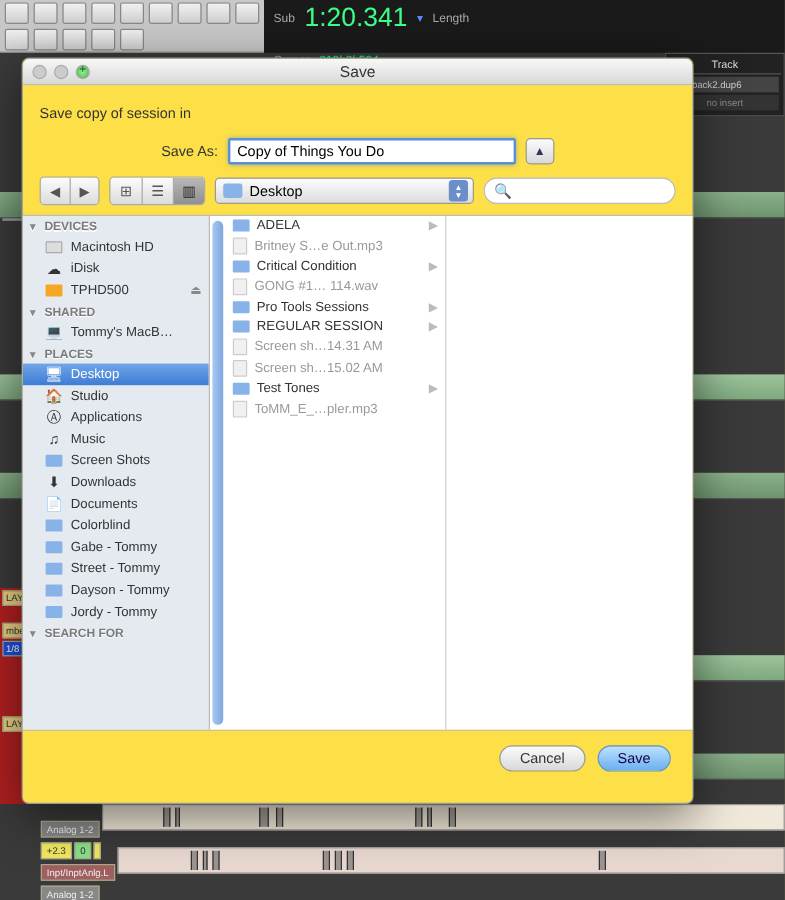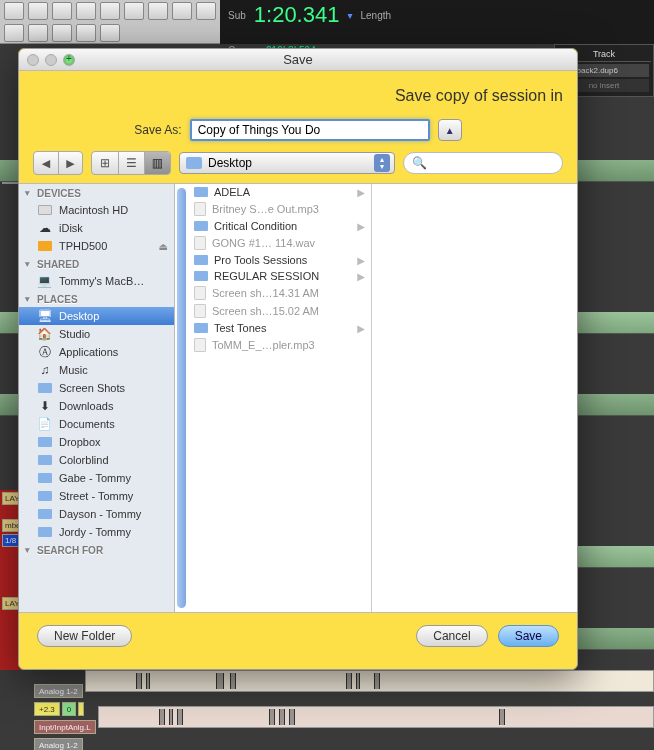--- a/index.html
+++ b/index.html
@@ -21,21 +21,21 @@
 
 
 .dialog { position: absolute; left: 18px; top: 48px; width: 560px; height: 622px; background: #fde047; border: 1px solid #999; border-radius: 6px; box-shadow: 0 10px 40px rgba(0,0,0,0.5); }
 .titlebar { height: 22px; background: linear-gradient(#f8f8f8,#d8d8d8); border-bottom: 1px solid #bbb; display: flex; align-items: center; padding: 0 8px; border-radius: 6px 6px 0 0; position: relative; }
 .tl-btn { width: 12px; height: 12px; border-radius: 50%; background: #ccc; border: 1px solid #aaa; margin-right: 6px; }
 .tl-btn.plus { background: radial-gradient(#9cf090,#4caf50); position: relative; }
 .tl-btn.plus::after { content: "+"; position: absolute; top: -2px; left: 2px; font-size: 10px; color: #063; }
 .titlebar .title { position: absolute; left: 50%; transform: translateX(-50%); font-size: 13px; color: #333; }
 
 .dlg-body { padding: 10px 14px; }
-.subtitle { text-align: right; font-size: 16px; color: #333; margin: 6px 0 14px; }
+.subtitle { text-align: left; font-size: 12px; color: #333; margin: 6px 0 14px; }
 .saveas-row { display: flex; align-items: center; justify-content: center; gap: 8px; margin-bottom: 10px; }
 .saveas-label { font-size: 12px; color: #333; }
 .saveas-input { width: 240px; height: 22px; border: 2px solid #5a8ed6; border-radius: 2px; padding: 0 6px; font-size: 12px; outline: none; box-shadow: 0 0 4px rgba(90,142,214,0.6); }
 .disclosure-btn { width: 24px; height: 22px; background: linear-gradient(#fcfcfc,#d8d8d8); border: 1px solid #999; border-radius: 4px; color: #336; font-size: 10px; display: flex; align-items: center; justify-content: center; }
 
 .browser-toolbar { display: flex; align-items: center; gap: 8px; margin-bottom: 8px; }
 .nav-btns { display: flex; border: 1px solid #aaa; border-radius: 4px; overflow: hidden; background: linear-gradient(#fcfcfc,#dcdcdc); }
 .nav-btns button { width: 24px; height: 22px; border: none; background: transparent; font-size: 11px; color: #555; }
 .nav-btns button + button { border-left: 1px solid #aaa; }
 .view-btns { display: flex; border: 1px solid #aaa; border-radius: 4px; overflow: hidden; background: linear-gradient(#fcfcfc,#dcdcdc); }
@@ -266,26 +266,20 @@
             <span>Downloads</span>
           </div>
           <div class="sb-item">
             <span class="sb-icon">📄</span>
             <span>Documents</span>
           </div>
           <div class="sb-item">
             <span class="sb-icon">
               <span class="folder-ic"></span>
             </span>
-            <span>Dropbox</span>
-          </div>
-          <div class="sb-item">
-            <span class="sb-icon">
-              <span class="folder-ic"></span>
-            </span>
             <span>Colorblind</span>
           </div>
           <div class="sb-item">
             <span class="sb-icon">
               <span class="folder-ic"></span>
             </span>
             <span>Gabe - Tommy</span>
           </div>
           <div class="sb-item">
             <span class="sb-icon">
@@ -354,19 +348,18 @@
             <div class="file-row">
               <span class="fic file"></span>
               <span style="color: rgb(153, 153, 153);">ToMM_E_…pler.mp3</span>
             </div>
           </div>
         <div class="col2"></div>
       </div>
     </div>
 
     <div class="bottom-row">
-      <button class="btn">New Folder</button>
       <div class="spacer"></div>
       <button class="btn" style="margin-right:10px">Cancel</button>
       <button class="btn primary">Save</button>
     </div>
   </div>
 </div>
 
 </body></html>

